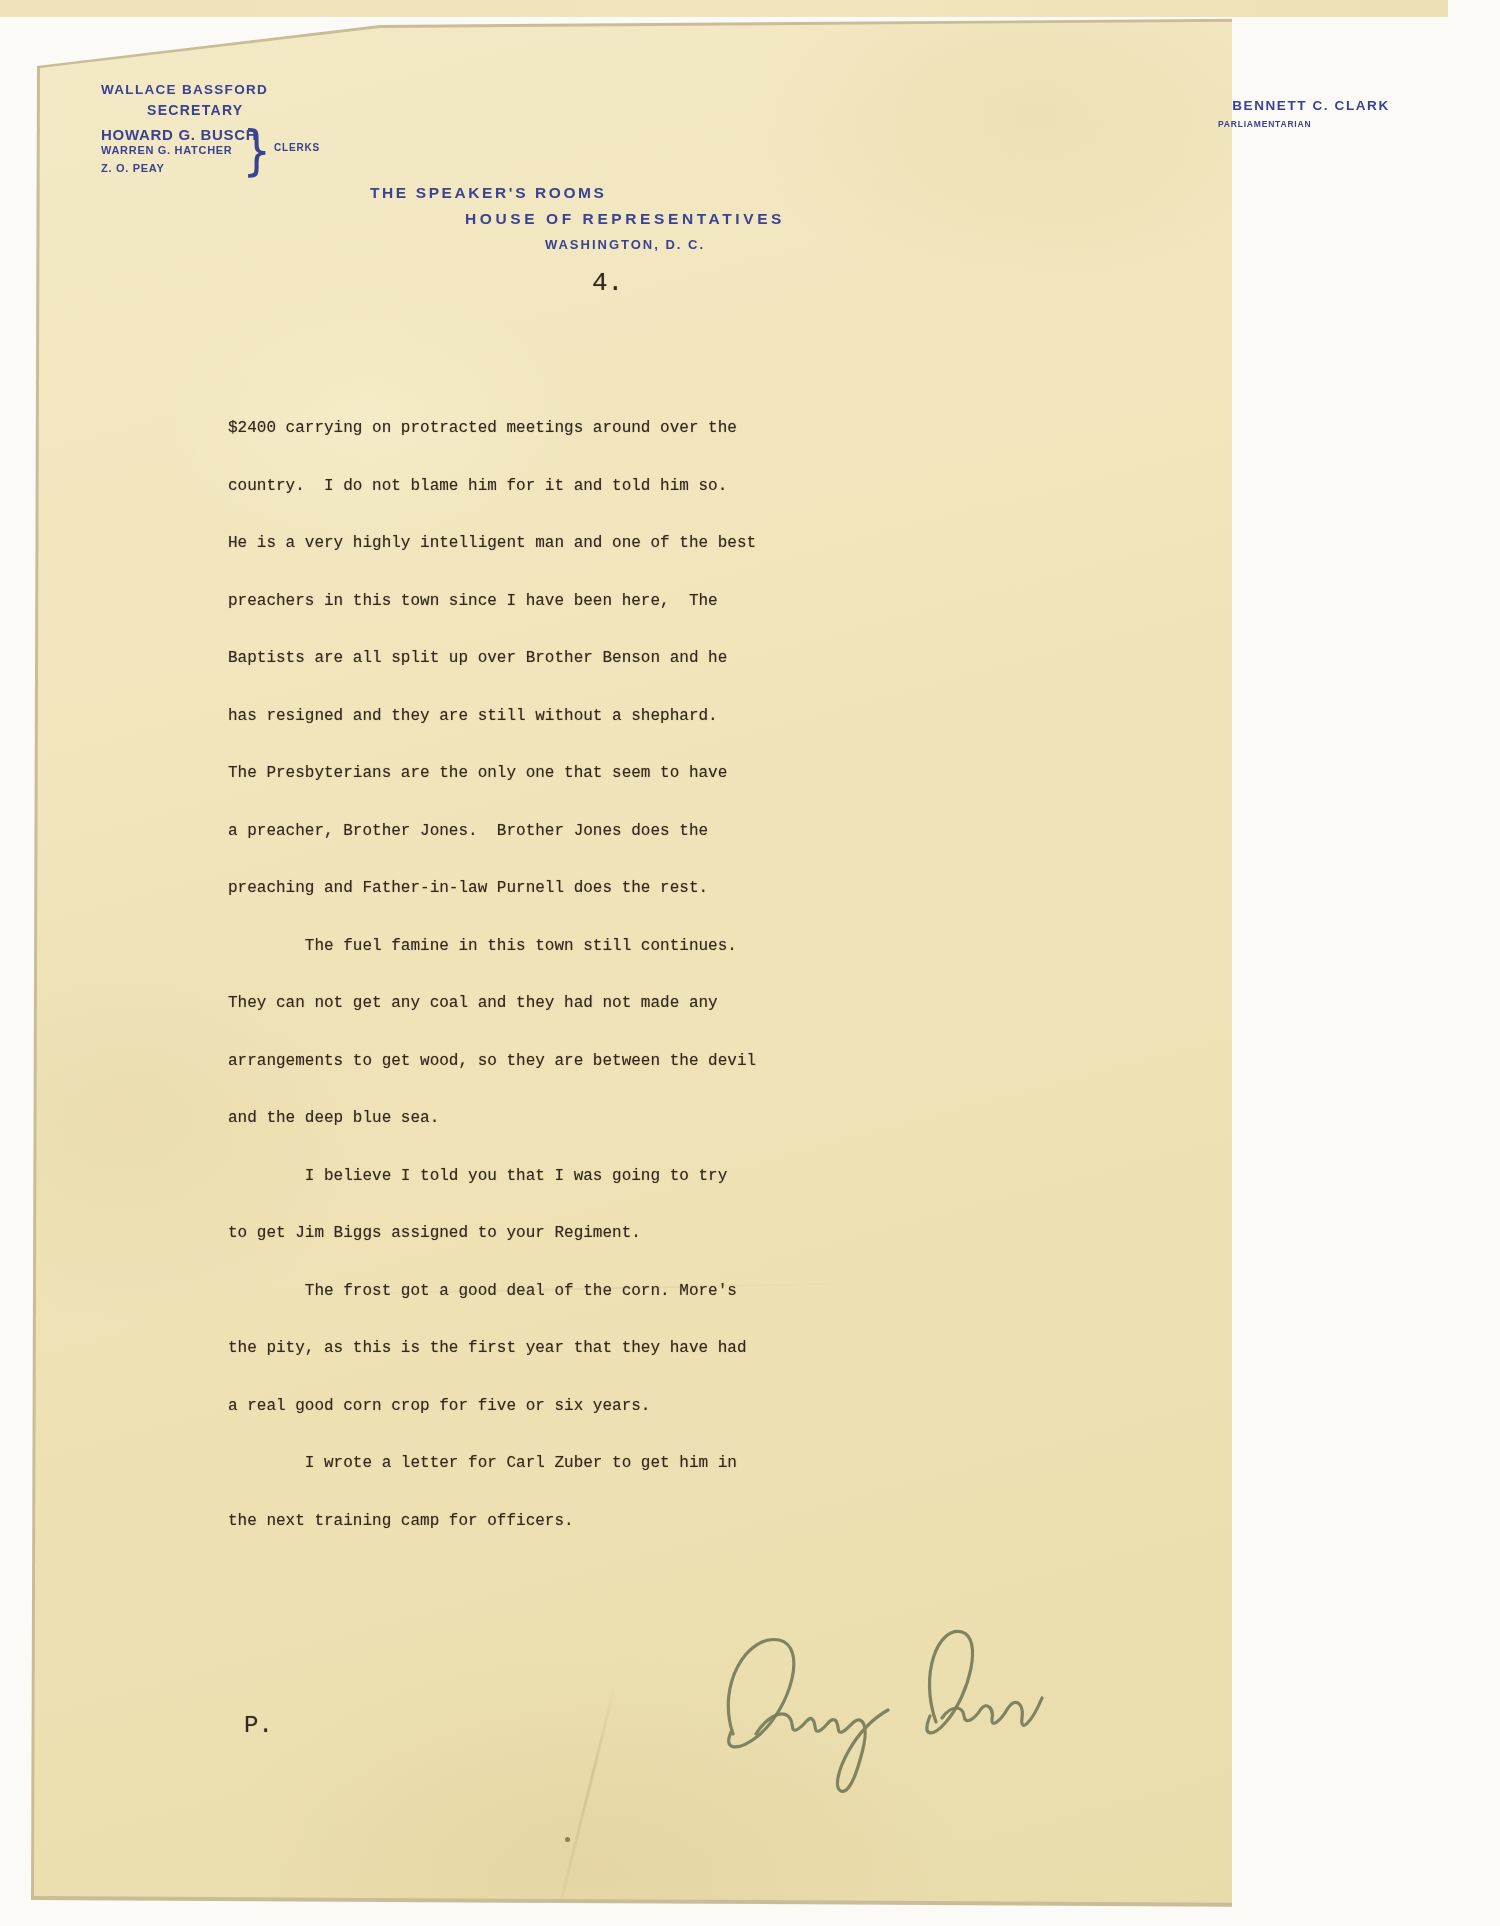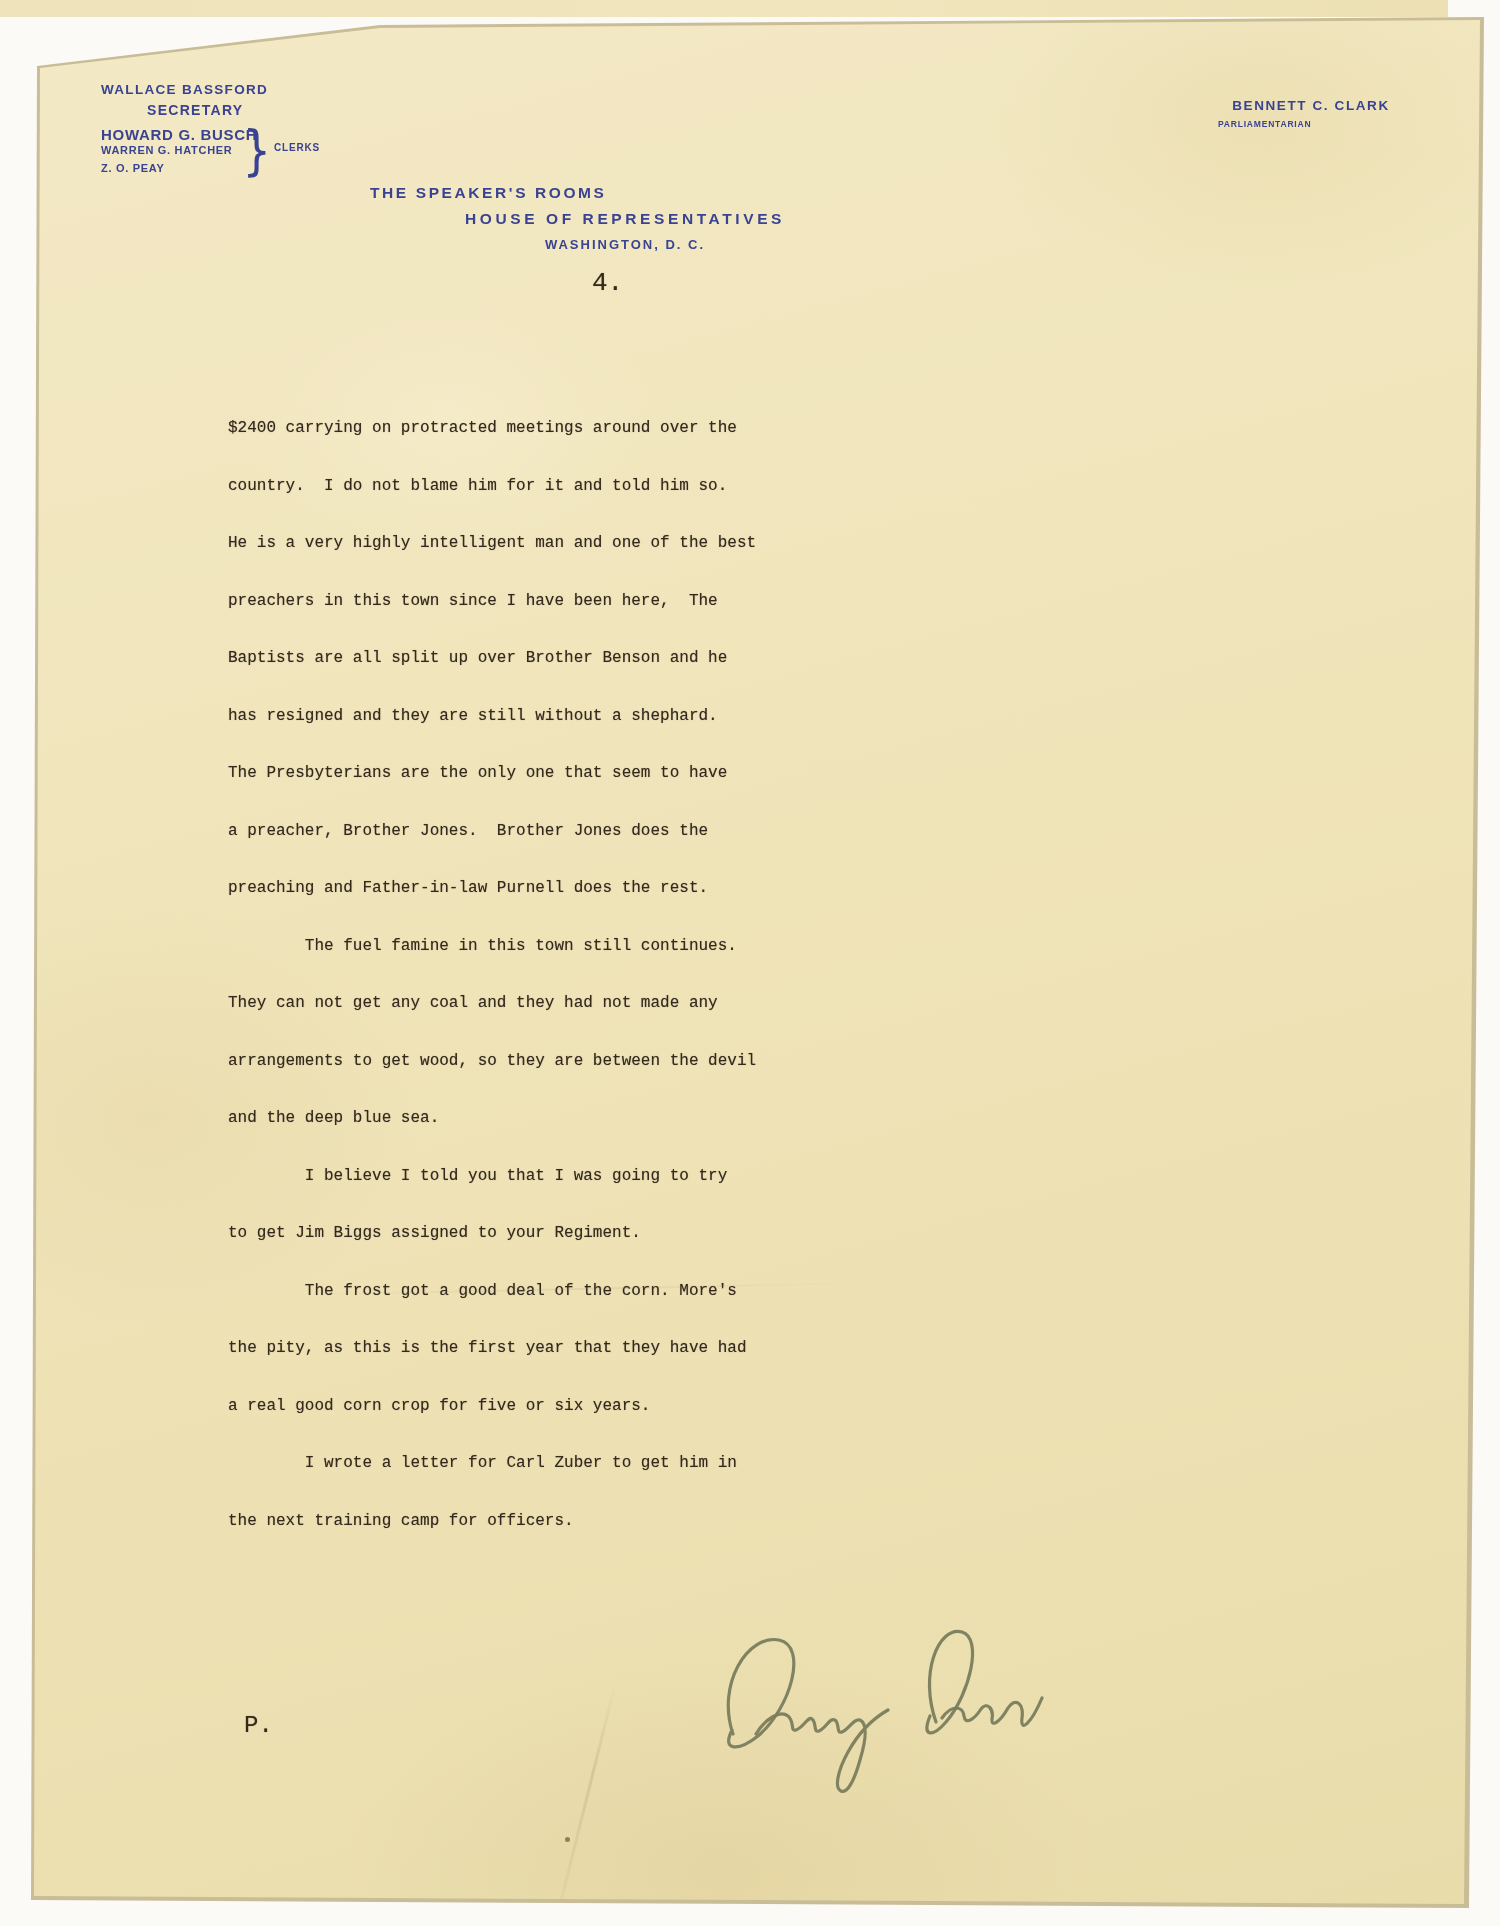--- a/index.html
+++ b/index.html
@@ -3,21 +3,21 @@
 <meta charset="utf-8">
 <style>
   html,body{margin:0;padding:0;}
   body{
     width:1500px;height:1926px;
     background:#fbfaf7;
     font-family:"Liberation Sans", sans-serif;
     position:relative;
     overflow:hidden;
   }
-  .canvas{position:absolute;inset:0;width:1500px;height:1926px;}
+  .canvas{position:absolute;inset:0;width:1232px;height:1926px;}
 
   
   .top-sliver{
     position:absolute;left:0;top:0;width:1448px;height:17px;
     background:linear-gradient(90deg,#eee3ba 0%,#f0e5bc 60%,#ece0b4 100%);
   }
 
   
   .paper-edge{
     position:absolute;inset:0;

